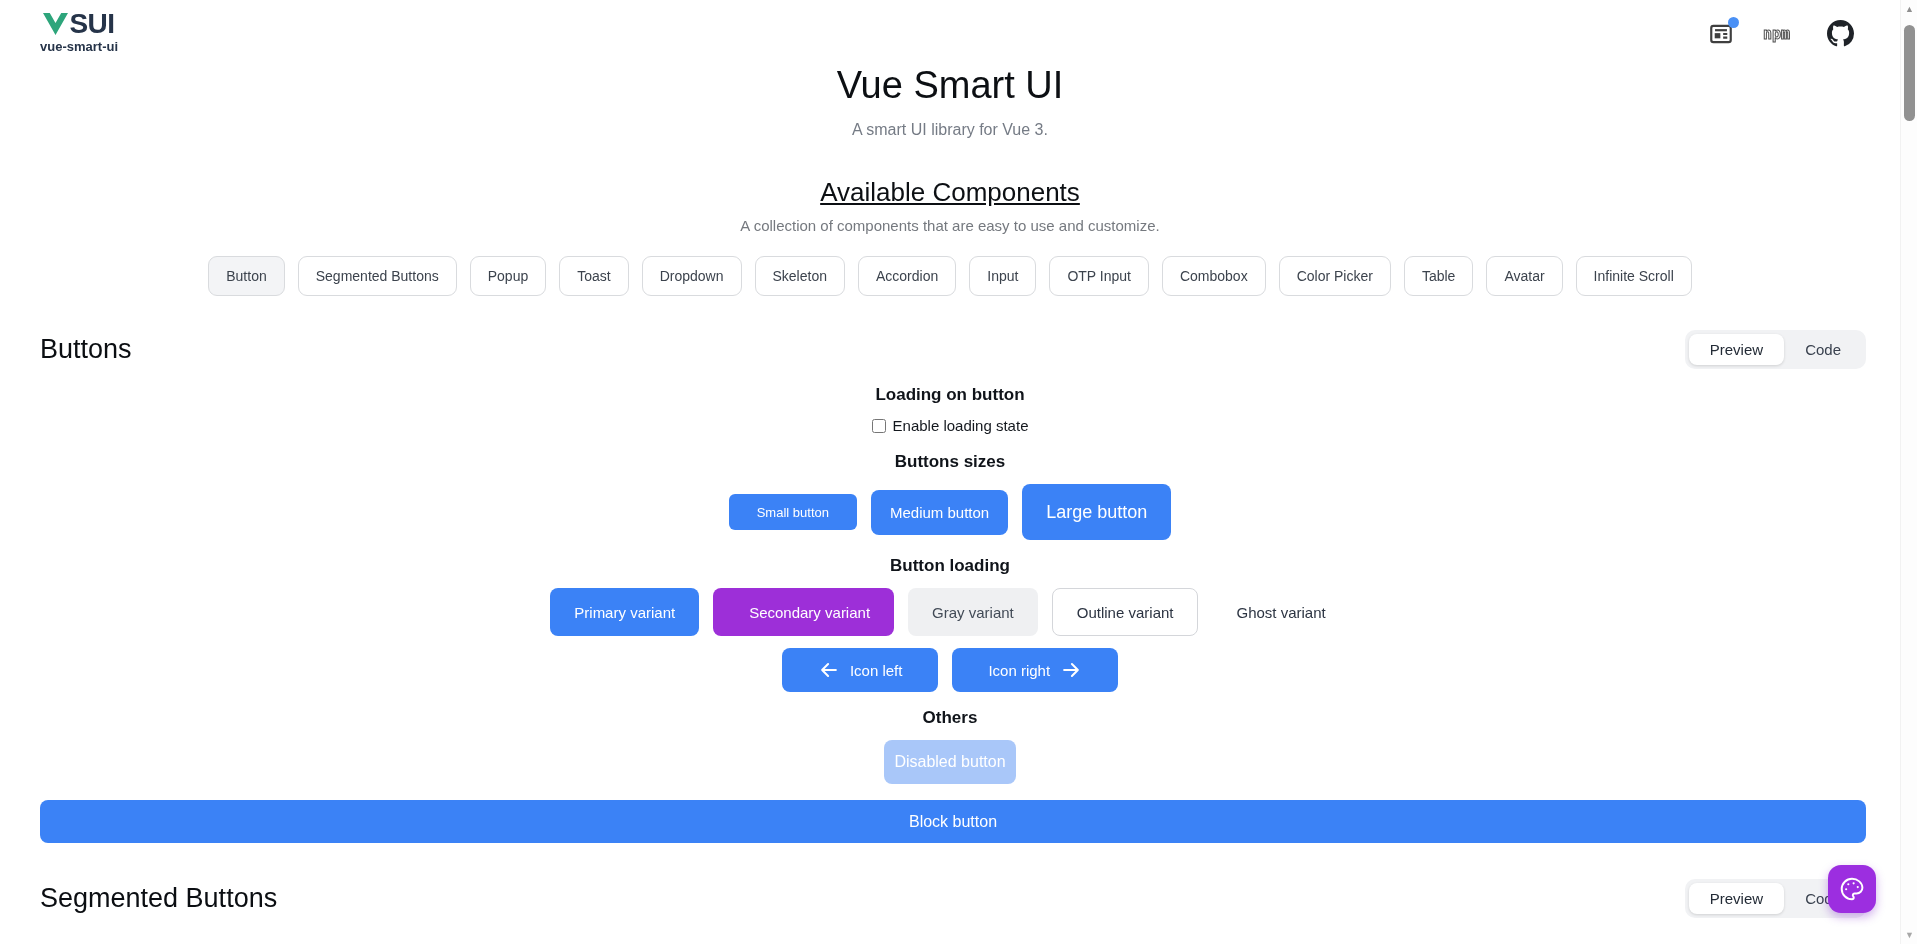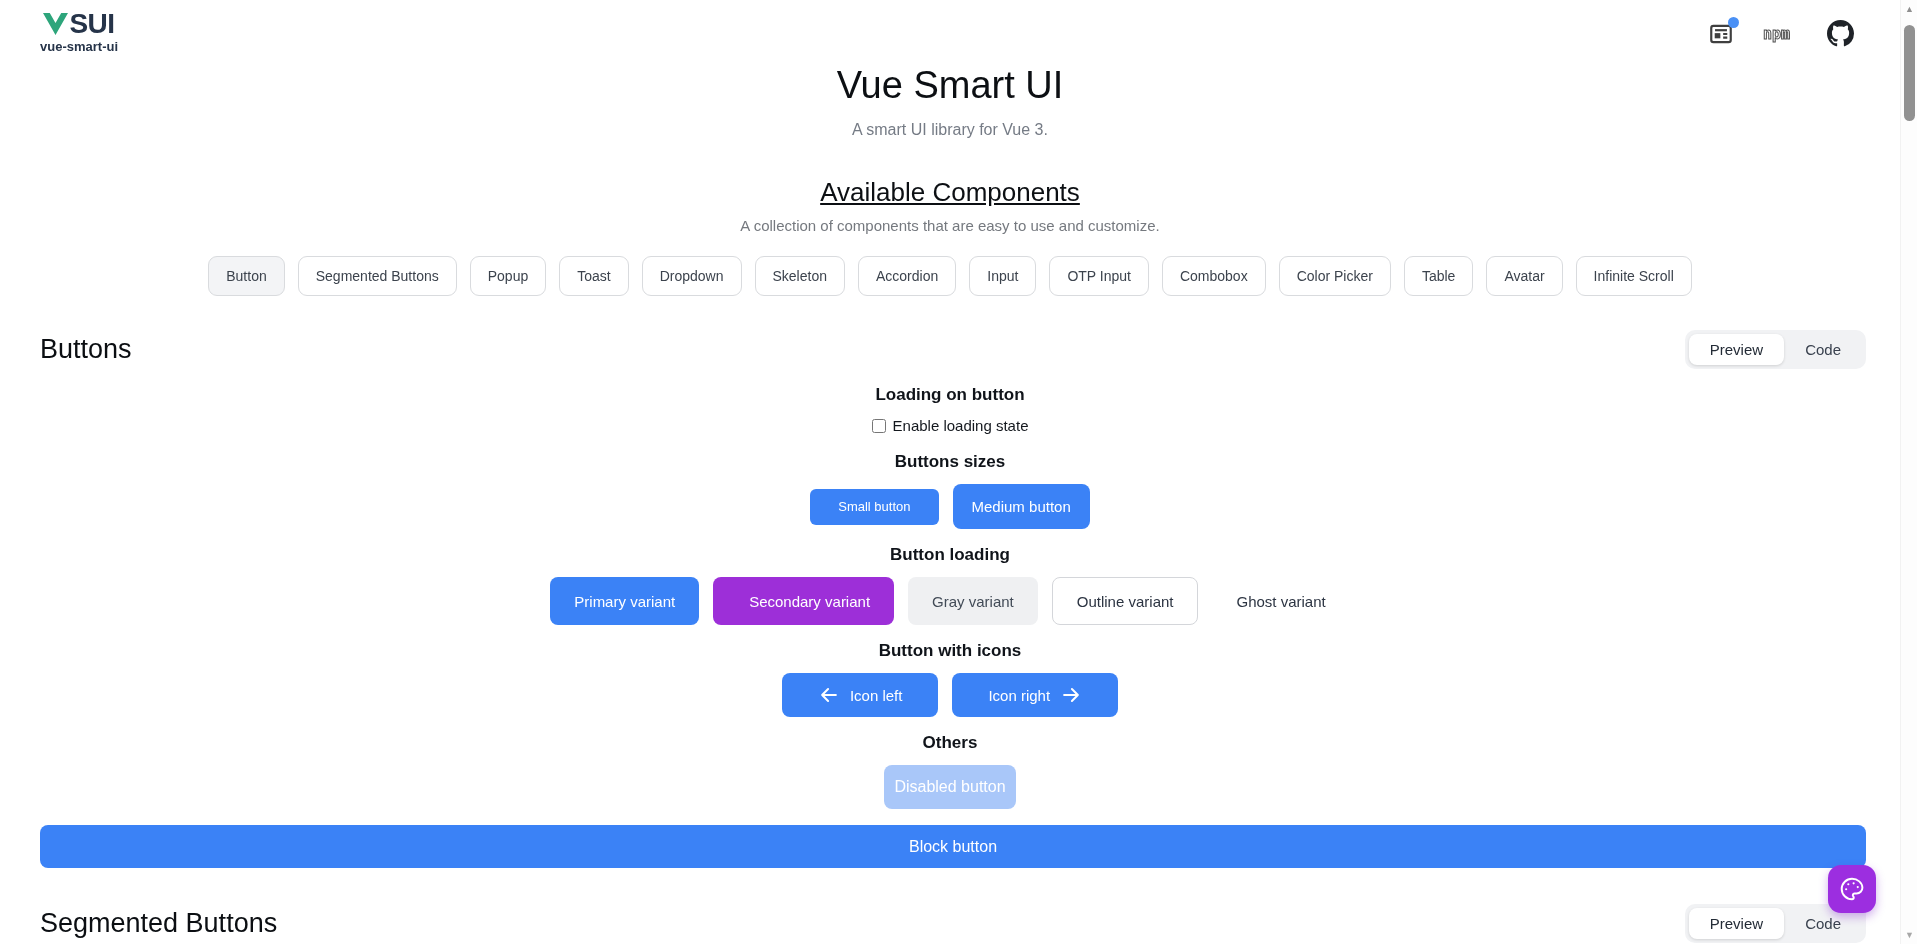--- a/index.html
+++ b/index.html
@@ -166,32 +166,32 @@
       <div class="demo-heading">Loading on button</div>
       <label class="checkbox-row">
         <input type="checkbox" style="">
         <span>Enable loading state</span>
       </label>
 
       <div class="demo-heading" style="margin-top:18px">Buttons sizes</div>
       <div class="row">
         <button class="btn btn-sm">Small button</button>
         <button class="btn btn-md">Medium button</button>
+        <button class="btn btn-lg">Large button</button>
       </div>
 
       <div class="demo-heading">Button loading</div>
       <div class="row">
         <button class="btn btn-variant">Primary variant</button>
         <button class="btn btn-variant btn-secondary">Secondary variant</button>
         <button class="btn btn-variant btn-gray">Gray variant</button>
         <button class="btn btn-variant btn-outline">Outline variant</button>
         <button class="btn btn-variant btn-ghost">Ghost variant</button>
       </div>
 
-      <div class="demo-heading">Button with icons</div>
       <div class="row">
         <button class="btn btn-icon">
           <span style="display:inline-flex">
             <svg width="22" height="22" viewBox="0 0 24 24" fill="none" stroke="#fff" stroke-width="2.2" stroke-linecap="round" stroke-linejoin="round">
                 <path d="M19.5 12h-15M11 5.5 4.5 12 11 18.5"></path>
               </svg>
           </span>
           <span>Icon left</span>
         </button>
         <button class="btn btn-icon">

